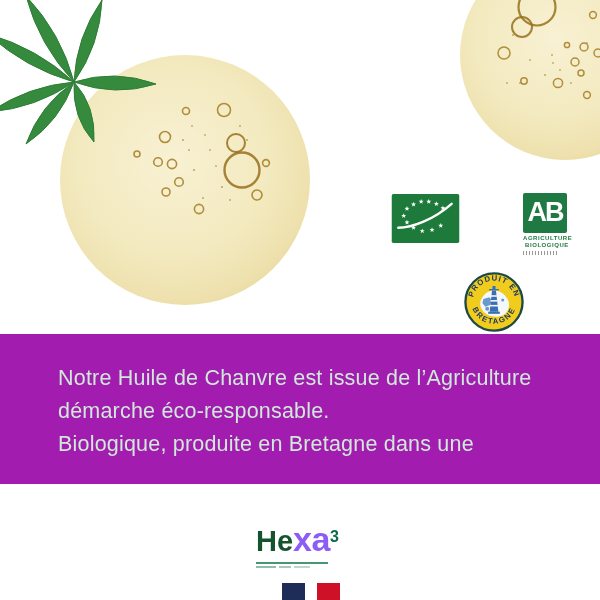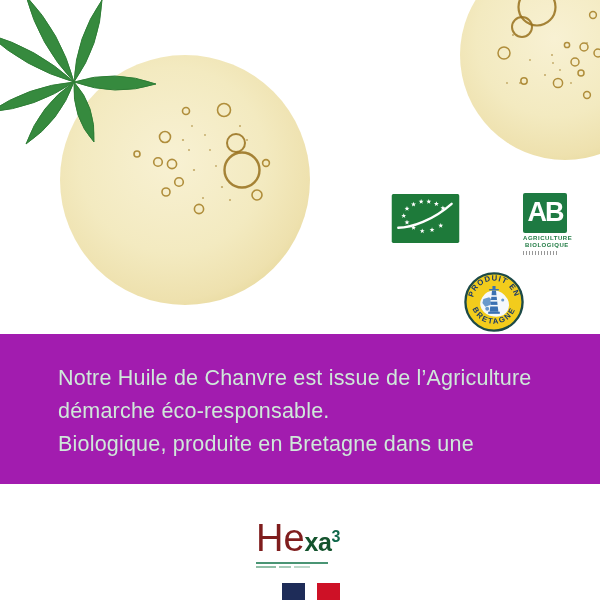--- a/index.html
+++ b/index.html
@@ -36,22 +36,22 @@
     line-height:7px;letter-spacing:0.55px;white-space:nowrap;
   }
   .ab-barcode{
     margin-top:2px;width:34px;height:4px;opacity:.55;
     background:repeating-linear-gradient(90deg,#444 0 1px,transparent 1px 3px);
   }
 
   
   .hexa{left:256px;top:522px;width:90px;}
   .hexa-word{white-space:nowrap;line-height:30px;}
-  .hexa-he{font-size:38px;font-weight:400;color:#7f1d1d;}
-  .hexa-xa{font-size:25px;font-weight:bold;color:#14532d;letter-spacing:-0.5px;}
+  .hexa-he{font-size:29px;font-weight:700;color:#14532d;}
+  .hexa-xa{font-size:34px;font-weight:bold;color:#8b5cf6;letter-spacing:-0.5px;}
   .hexa-sup{font-size:16px;font-weight:bold;color:#0f684a;vertical-align:9px;}
   .hexa-rule{margin-top:1px;width:72px;height:1.5px;background:#2a825c;opacity:.85;}
   .hexa-smallprint{margin-top:2px;display:flex;gap:3px;align-items:center;}
   .sp-bar{height:2.5px;background:#8fbfa6;}
   .sp-1{width:20px;}
   .sp-2{width:12px;opacity:.8;}
   .sp-3{width:16px;opacity:.6;}
 
   
   .flag{left:282px;top:583px;width:58px;height:17px;display:flex;}

